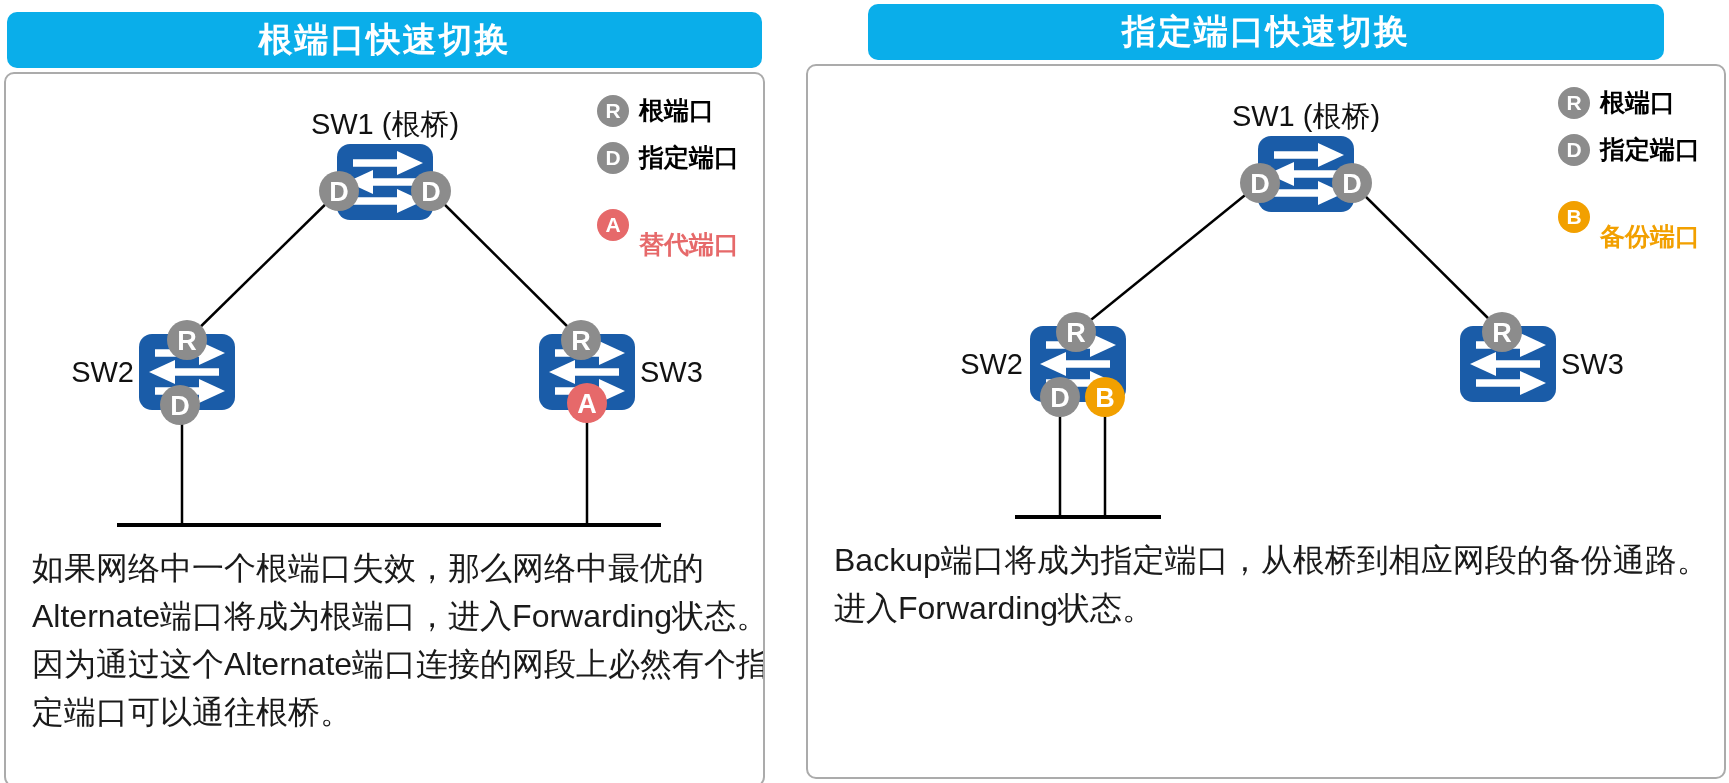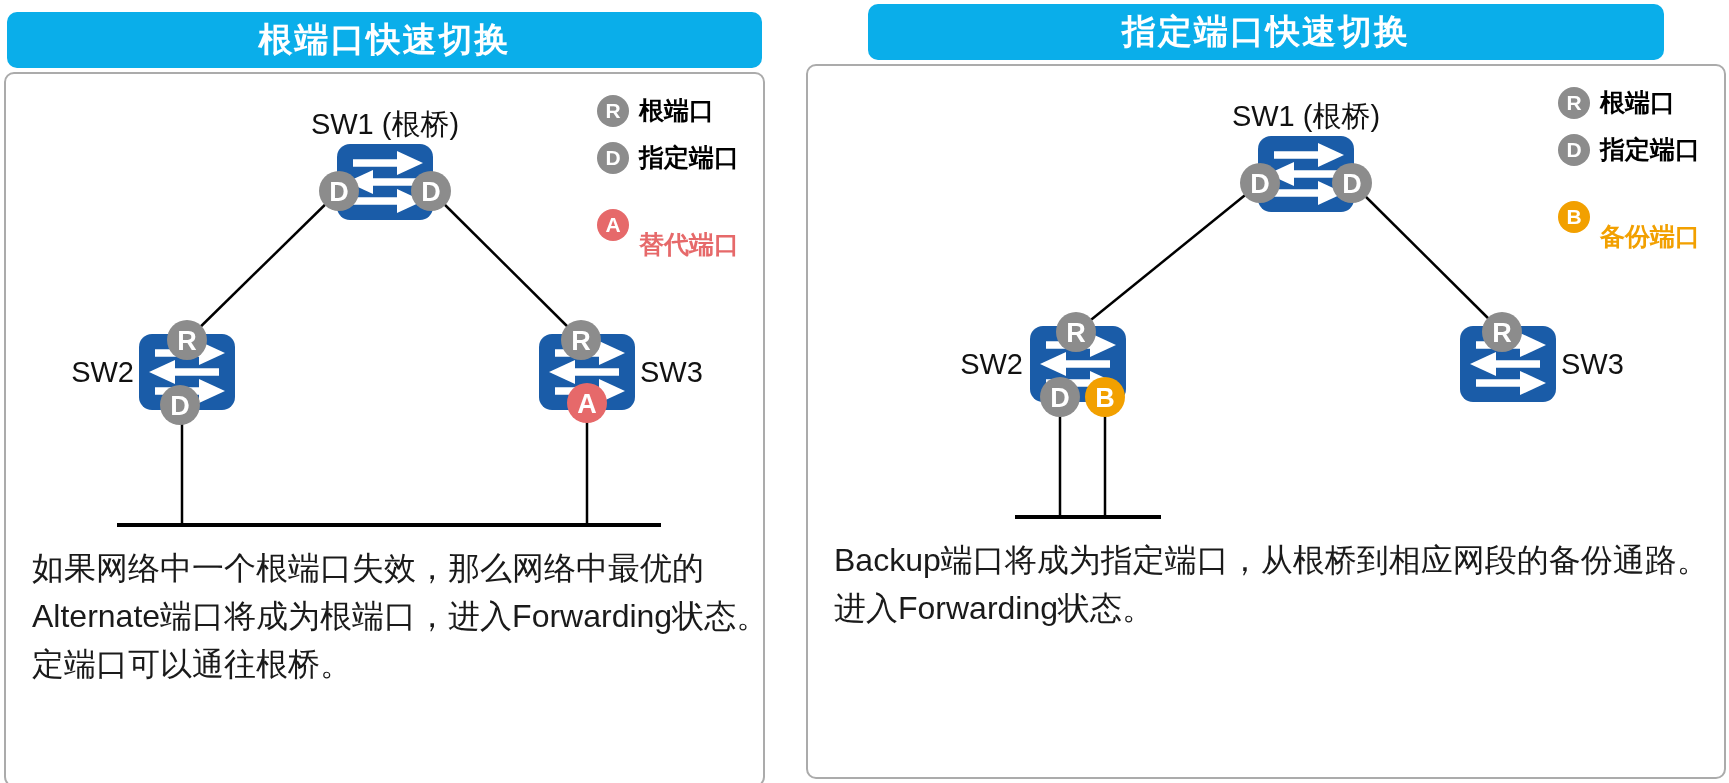--- a/index.html
+++ b/index.html
@@ -119,20 +119,21 @@
         </g>
         <g>
           <circle class="badge-circle alt" cx="581" cy="329" r="20"></circle>
           <text class="badge-letter" x="581" y="339">A</text>
         </g>
       </svg>
 
       <div class="desc">
         <div>如果网络中一个根端口失效，那么网络中最优的</div>
         <div>Alternate端口将成为根端口，进入Forwarding状态。</div>
+        <div>因为通过这个Alternate端口连接的网段上必然有个指</div>
         <div>定端口可以通往根桥。</div>
       </div>
     </div>
   </section>
 
   <section class="panel" id="panel-b">
     <header class="panel-header">
       <span>指定端口快速切换</span>
     </header>
     <div class="panel-body">

